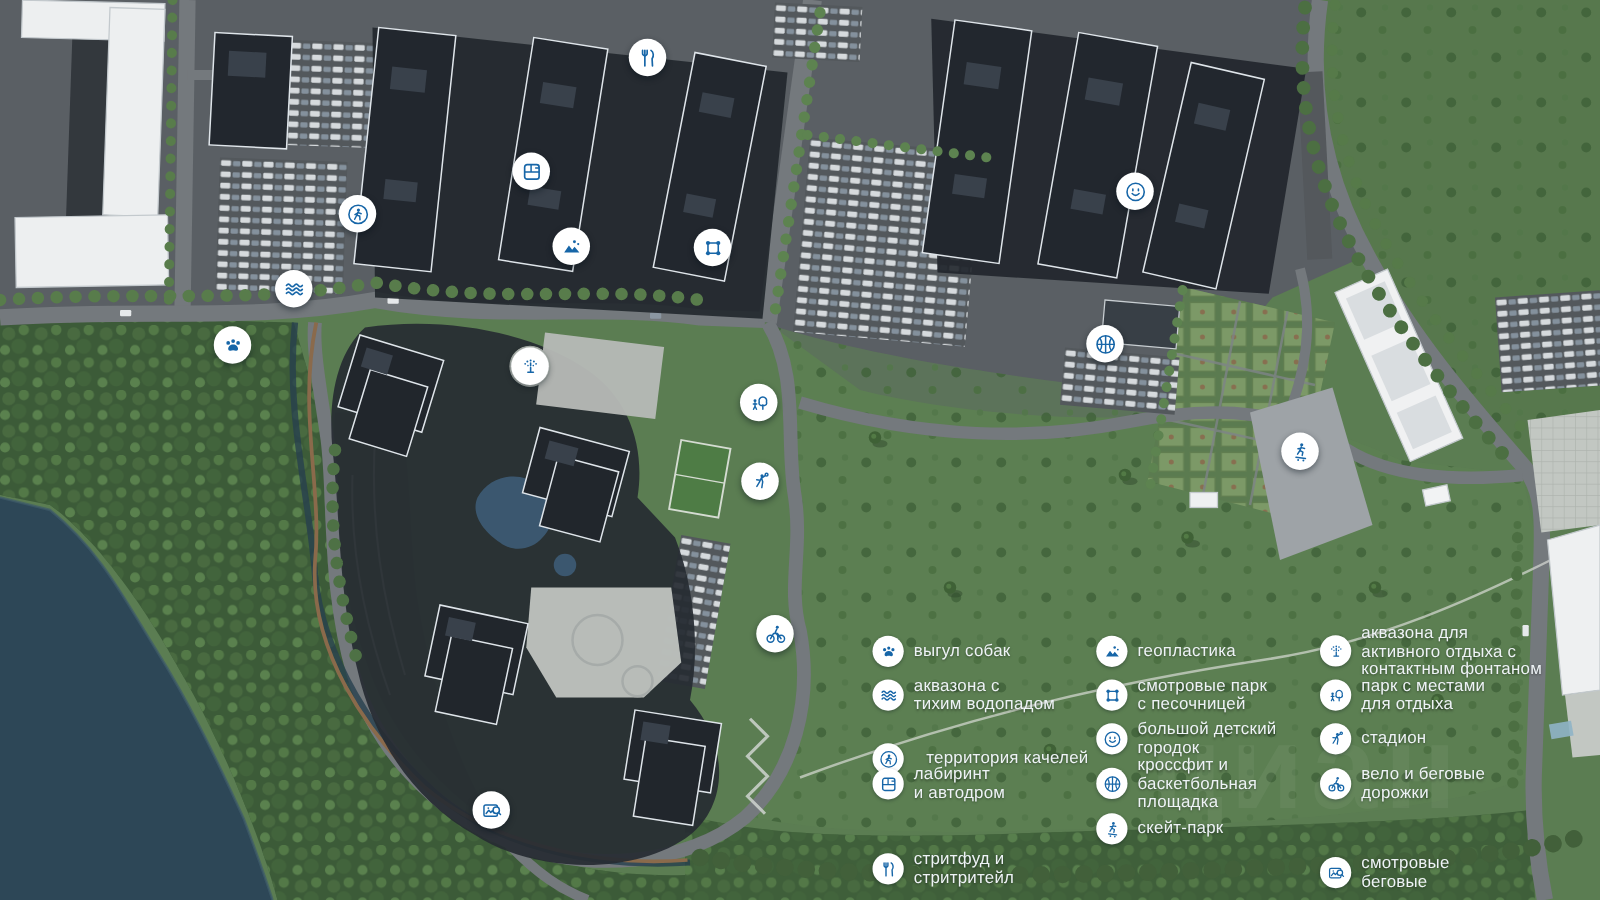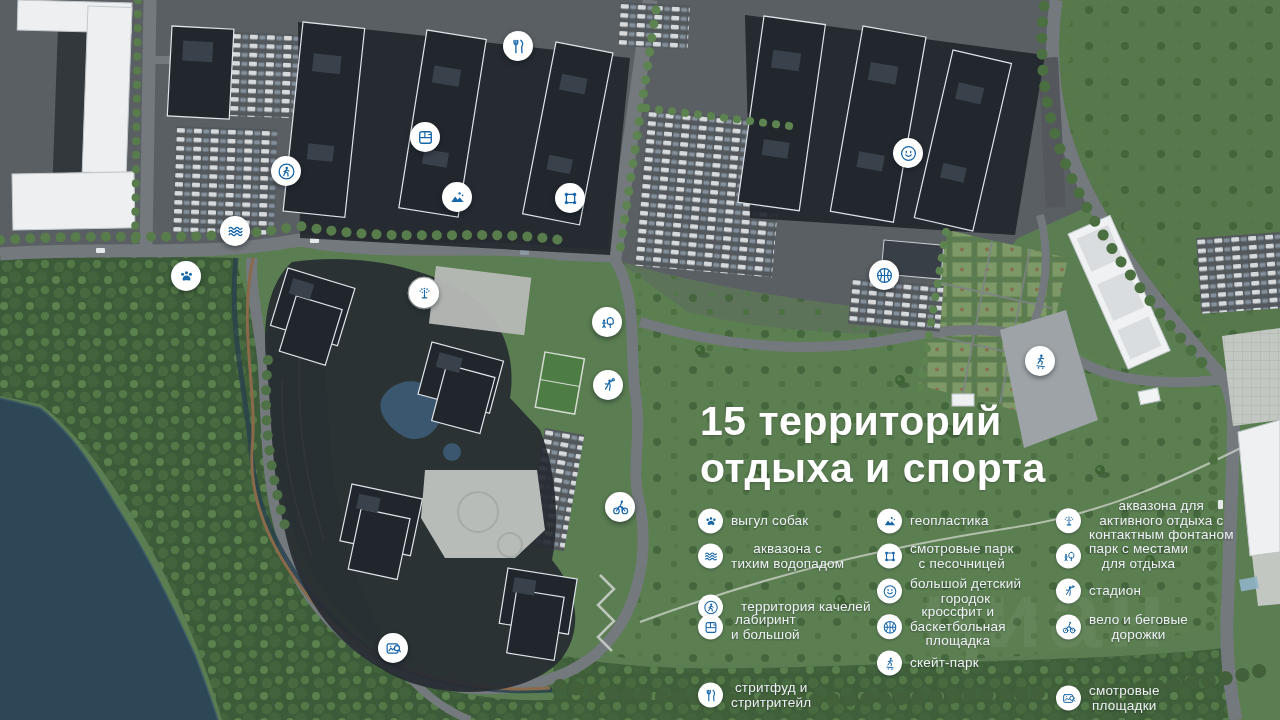--- a/index.html
+++ b/index.html
@@ -15,21 +15,21 @@
          text-shadow:0 1px 3px rgba(0,0,0,.25);}
   .legend{position:absolute;left:698px;top:505px;width:575px;height:175px;}
   .legend-col{position:absolute;top:0;}
   .legend-item{position:absolute;display:flex;align-items:center;gap:8px;
                transform:translateY(-50%);white-space:nowrap;}
   .lcircle{width:25px;height:25px;border-radius:50%;background:#fff;flex:none;
            color:var(--icon-blue,#1766a8);display:flex;align-items:center;justify-content:center;
            box-shadow:0 1px 3px rgba(5,15,25,.35);}
   .lcircle svg{width:16px;height:16px;display:block;}
   .legend-text{color:#eef3f6;font-size:13.5px;line-height:14.5px;letter-spacing:.2px;
-               text-shadow:0 1px 2px rgba(0,0,0,.4);text-align:center;}
+               text-shadow:0 1px 2px rgba(0,0,0,.4);}
   .watermark{position:absolute;left:920px;top:560px;font-size:95px;font-weight:bold;
              color:rgba(255,255,255,.05);letter-spacing:6px;pointer-events:none;}
 </style>
 </head>
 <body>
 
 <div class="stage" style="--icon-blue: #1766a8;">
 
 <svg class="map-bg" viewBox="0 0 1280 720">
   <defs>
@@ -449,24 +449,20 @@
         <svg viewBox="0 0 24 24" fill="none" stroke="currentColor" stroke-width="1.5" stroke-linecap="round" stroke-linejoin="round">
           <rect x="4" y="6.2" width="13.6" height="11.6" rx="1.8"></rect>
           <circle cx="8.4" cy="9.4" r=".9" fill="currentColor" stroke="none"></circle>
           <path d="M6.2 14.9l2.7-3.3 2 2.2 1.5-1.7 1.8 2"></path>
           <circle cx="16.4" cy="11.6" r="3.2" fill="#ffffff"></circle>
           <path d="M18.7 13.9l2 2"></path>
         </svg>
       </div>
     </div>
 
-<div class="title">
-  <div>15 территорий</div>
-  <div>отдыха и спорта</div>
-</div>
 
 <div class="legend" id="legend">
       <div class="legend-col" style="left: 0px;">
         <div class="legend-item" style="top: 16px;">
           <span class="lcircle">
             <svg viewBox="0 0 24 24">
               <g fill="currentColor">
                 <circle cx="7" cy="9.3" r="1.9"></circle>
                 <circle cx="12" cy="7.4" r="1.9"></circle>
                 <circle cx="17" cy="9.3" r="1.9"></circle>
@@ -510,21 +506,21 @@
         </div>
         <div class="legend-item" style="top: 122px;">
           <span class="lcircle">
             <svg viewBox="0 0 24 24" fill="none" stroke="currentColor" stroke-width="1.7" stroke-linejoin="round">
               <rect x="4.7" y="4.7" width="14.6" height="14.6" rx="2.5"></rect>
               <path d="M11.2 4.7v7.5M4.7 12.2h14.6M15.3 8.2h4" stroke-width="1.5"></path>
             </svg>
           </span>
           <span class="legend-text">
             <div>лабиринт</div>
-            <div>и большой</div>
+            <div>и автодром</div>
           </span>
         </div>
         <div class="legend-item" style="top: 158px; margin-top: 32px;">
           <span class="lcircle">
             <svg viewBox="0 0 24 24" fill="none" stroke="currentColor" stroke-width="1.7" stroke-linecap="round">
               <path d="M6.4 4.2v3a2.3 2.3 0 0 0 2.3 2.3A2.3 2.3 0 0 0 11 7.2v-3"></path>
               <path d="M8.7 4.2v5.3"></path>
               <path d="M8.7 9.5v10.3"></path>
               <path d="M14.9 4.2c2.6 1.6 3.1 6 1.1 8.4l.4 7.2"></path>
             </svg>
@@ -677,21 +673,21 @@
             <svg viewBox="0 0 24 24" fill="none" stroke="currentColor" stroke-width="1.5" stroke-linecap="round" stroke-linejoin="round">
               <rect x="4" y="6.2" width="13.6" height="11.6" rx="1.8"></rect>
               <circle cx="8.4" cy="9.4" r=".9" fill="currentColor" stroke="none"></circle>
               <path d="M6.2 14.9l2.7-3.3 2 2.2 1.5-1.7 1.8 2"></path>
               <circle cx="16.4" cy="11.6" r="3.2" fill="#ffffff"></circle>
               <path d="M18.7 13.9l2 2"></path>
             </svg>
           </span>
           <span class="legend-text">
             <div>смотровые</div>
-            <div>площадки</div>
+            <div>беговые</div>
           </span>
         </div>
       </div>
     </div>
 
 <div class="watermark">циан</div>
 
 </div>
 
 </body></html>

